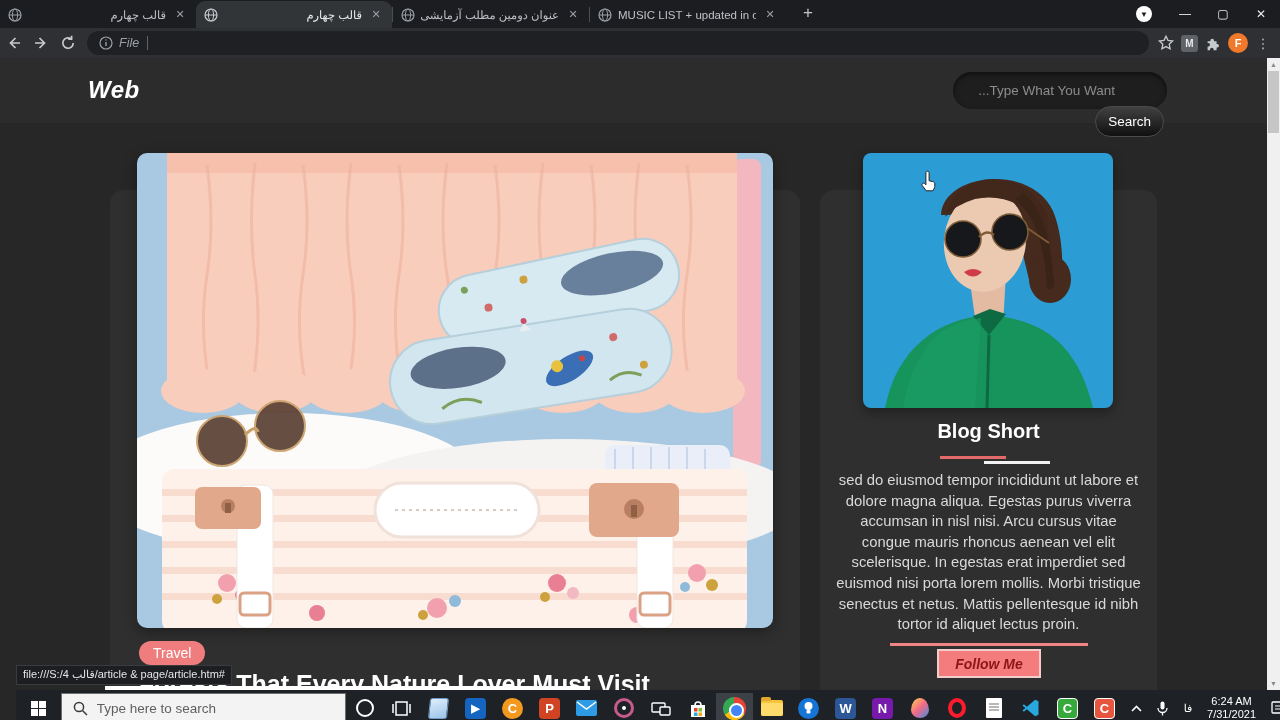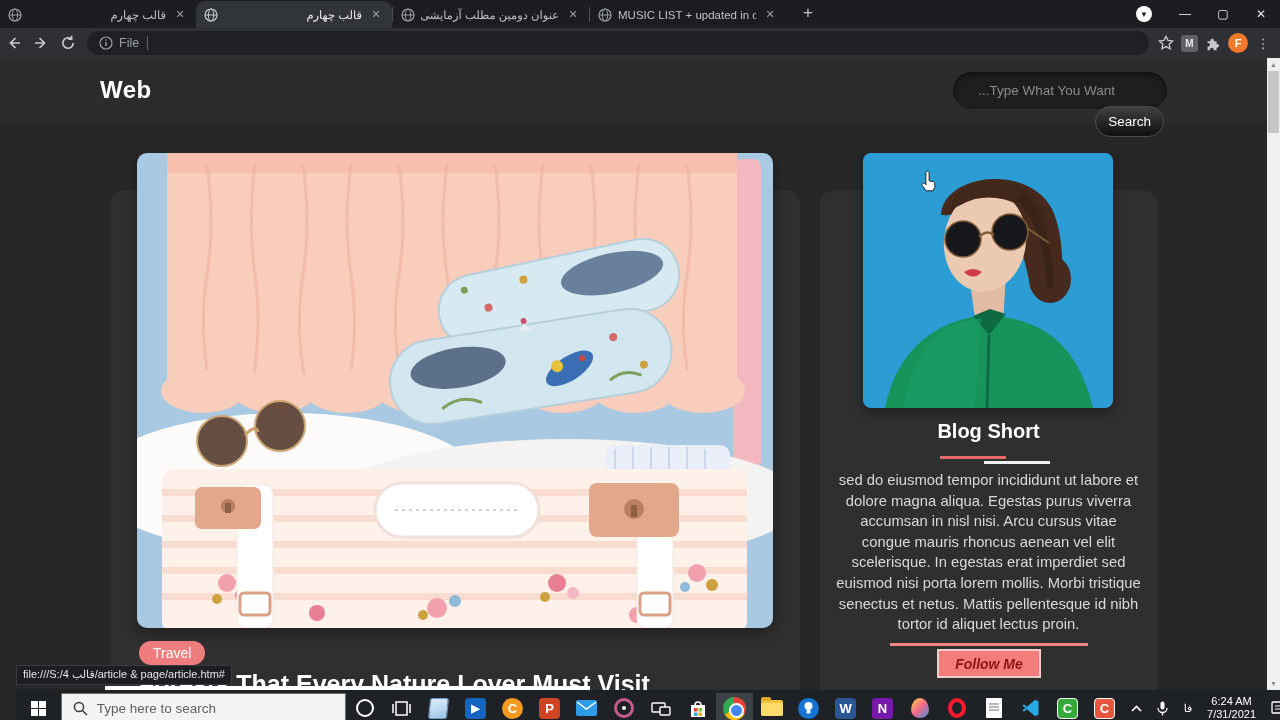--- a/index.html
+++ b/index.html
@@ -15,38 +15,38 @@
   .tab-sep { width:1px; height:15px; background:#4a4d51; margin-bottom:6px; flex:none; }
   .favicon { width:14px; height:14px; flex:none; }
   .newtab { color:#c3c6c9; font-size:17px; margin:0 0 5px 12px; width:20px; text-align:center; }
   .wincontrols { position:absolute; right:0; top:0; height:28px; display:flex; align-items:center; gap:0; }
   .winbtn { width:38px; height:28px; display:flex; align-items:center; justify-content:center; color:#e8eaed; font-size:12px; }
   .mediabtn { width:16px; height:16px; border-radius:50%; background:#fff; color:#1c1d20; font-size:8px; display:flex; align-items:center; justify-content:center; margin-right:14px; }
 
   .toolbar { position:absolute; top:28px; left:0; width:1280px; height:30px; background:#2f3033; display:flex; align-items:center; }
   .navbtn { width:27px; height:26px; display:flex; align-items:center; justify-content:center; }
   .omnibox { flex:1; height:24px; margin:0 8px 0 6px; background:#1f2023; border-radius:12px; display:flex; align-items:center; padding:0 12px; }
-  .omni-label { color:#9aa0a6; font-size:12.5px; margin:0 6px 0 6px; }
+  .omni-label { color:#9aa0a6; font-size:12.5px; margin:0 6px 0 6px;font-style:italic; }
   .omni-div { width:1px; height:14px; background:#5f6368; margin:0 8px 0 2px; }
   .url { color:#e8eaed; font-size:12.5px; white-space:nowrap; }
   .toolbar-right { display:flex; align-items:center; gap:6px; padding-right:8px; }
   .ext-badge { width:17px; height:17px; background:#5f6368; color:#e8eaed; font-size:10px; font-weight:bold; border-radius:3px; display:flex; align-items:center; justify-content:center; }
   .avatar { width:20px; height:20px; border-radius:50%; background:#f0792b; color:#fff; font-size:11px; font-weight:bold; display:flex; align-items:center; justify-content:center; }
   .kebab { color:#c7cacd; font-size:13px; width:18px; text-align:center; letter-spacing:0; }
 
   
   .page { position:absolute; top:58px; left:0; width:1280px; height:632px; background:#272727; overflow:hidden; }
 
   .scrollbar { position:absolute; right:0; top:0; width:13px; height:632px; background:#f0f0f0; z-index:40; }
   .sb-arrow { width:13px; height:13px; display:flex; align-items:center; justify-content:center; color:#8a8a8a; font-size:7px; }
   .sb-thumb { position:absolute; left:1px; top:13px; width:11px; height:62px; background:#c6c6c6; }
   .sb-arrow.down { position:absolute; bottom:0; }
 
   .siteheader { position:absolute; top:0; left:0; width:1267px; height:65px; background:#2c2c2c; }
-  .logo { position:absolute; left:100px; top:18px; color:#fff; font-size:24px; font-weight:bold; letter-spacing:.5px; }
+  .logo { position:absolute; left:88px; top:18px; color:#fff; font-size:24px; font-weight:bold; letter-spacing:.5px;font-style:italic; }
   .mainnav { position:absolute; left:475px; top:25px; display:flex; gap:27px; }
   .mainnav span { color:#e8e8e8; font-size:15px; }
   .searchpill { position:absolute; left:953px; top:14px; width:214px; height:37px; border-radius:19px; background:#1e1e1e; box-shadow:inset 0 2px 5px rgba(0,0,0,.55); }
   .sitesearch { position:absolute; left:14px; top:0; width:148px; height:37px; border:none; background:transparent; color:#cfcfcf; font-size:13.5px; text-align:right; outline:none; }
   .sitesearch::placeholder { color:#8d8d8d; }
   .searchbtn { position:absolute; right:3px; top:3px; height:31px; padding:0 12px; border-radius:16px; border:1px solid #4b4b4b; background:linear-gradient(#414141,#101010); color:#fff; font-size:13.5px;margin-top:31px; }
 
   .card { position:absolute; background:#2f2f2f; border-radius:14px; }
   .card.main { left:110px; top:132px; width:690px; height:560px; }
   .card.side { left:820px; top:132px; width:337px; height:560px; }

